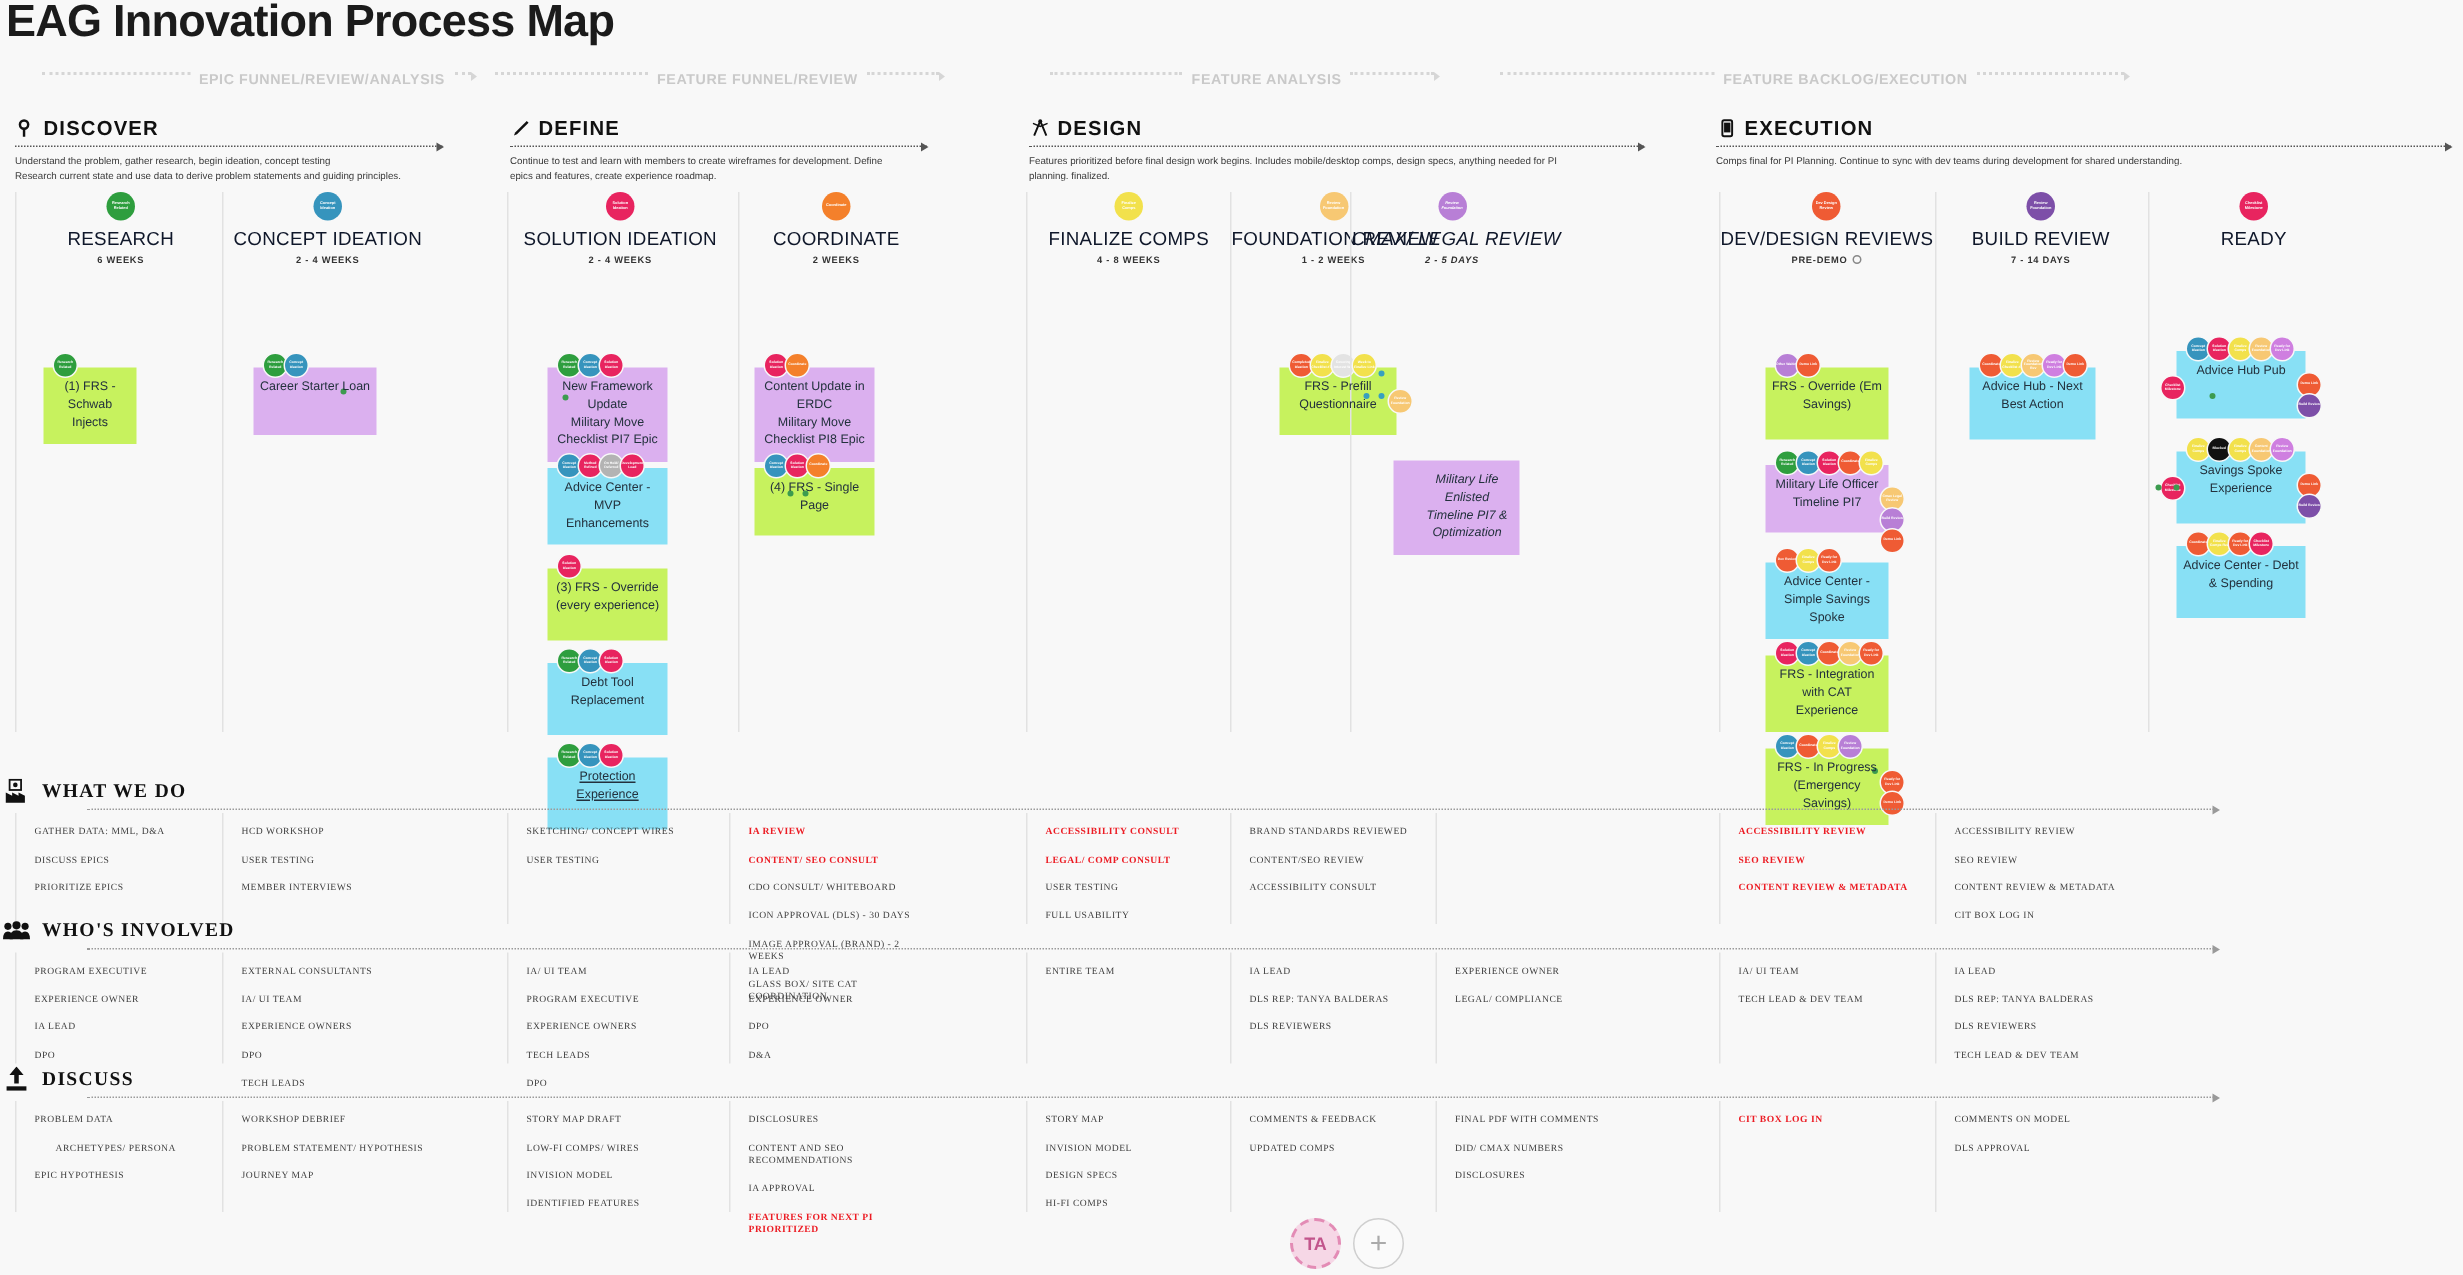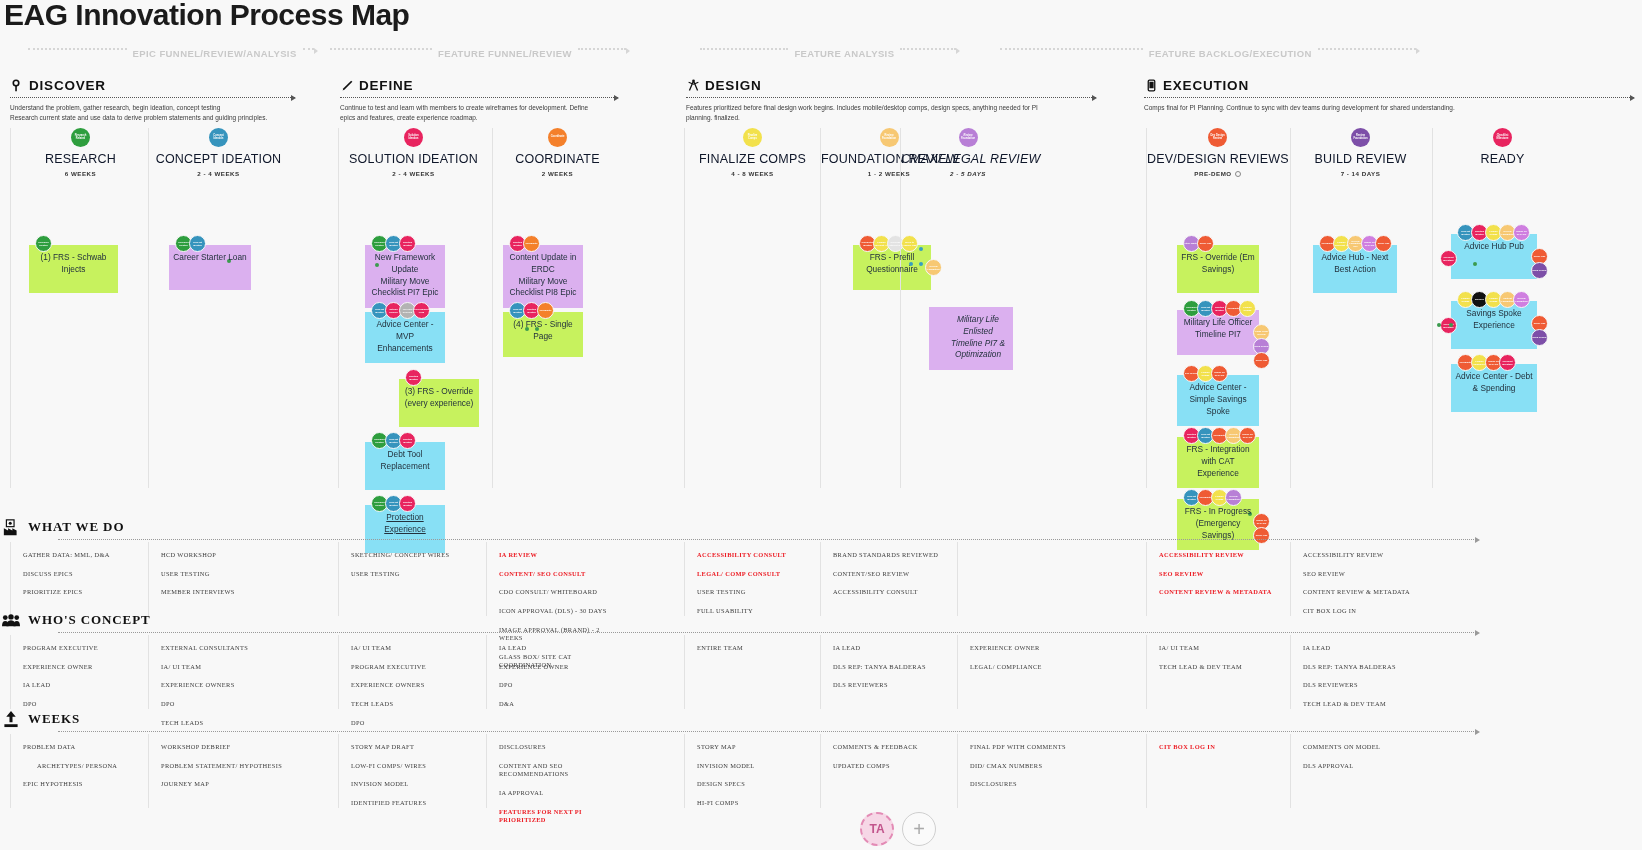--- a/index.html
+++ b/index.html
@@ -196,21 +196,21 @@
   <div id="columns">
       <div class="col" style="left: 10px; width: 140px;">
         <div class="col-head">
           <div class="col-chip" title="Research Related" style="background: rgb(46, 158, 62);">
             <span>Research Related</span>
           </div>
           <div class="col-title">RESEARCH</div>
           <div class="col-sub"><span>6 WEEKS</span></div>
         </div>
         <div class="cards">
-          <div class="card" style="position: absolute; top: 58px; left: 18px; width: 89px; min-height: 48px; background: rgb(199, 242, 94);">
+          <div class="card" style="position: absolute; top: 58px; left: 18px; width: 62px; min-height: 48px; background: rgb(199, 242, 94);">
             <div class="avatars">
               <div class="av" title="Research Related" style="background: rgb(46, 158, 62);">
                 <span>Research Related</span>
               </div>
             </div>
             <div style="white-space: pre-line; position: relative; z-index: 2;">(1) FRS - Schwab Injects</div>
           </div>
         </div>
       </div>
       <div class="col" style="left: 148px; width: 140px;">
@@ -271,21 +271,21 @@
               </div>
               <div class="av" title="On Hold/ Deferred" style="background: rgb(179, 179, 179);">
                 <span>On Hold/ Deferred</span>
               </div>
               <div class="av" title="Development Lead" style="background: rgb(232, 36, 95);">
                 <span>Development Lead</span>
               </div>
             </div>
             <div style="white-space: pre-line; position: relative; z-index: 2;">Advice Center - MVP Enhancements</div>
           </div>
-          <div class="card" style="position: absolute; top: 192px; left: 26px; width: 80px; min-height: 48px; background: rgb(199, 242, 94); margin-left: 34px;">
+          <div class="card" style="position: absolute; top: 192px; left: 26px; width: 80px; min-height: 48px; background: rgb(199, 242, 94);">
             <div class="avatars">
               <div class="av" title="Solution Ideation" style="background: rgb(232, 36, 95);">
                 <span>Solution Ideation</span>
               </div>
             </div>
             <div style="white-space: pre-line; position: relative; z-index: 2;">(3) FRS - Override (every experience)</div>
           </div>
           <div class="card" style="position: absolute; top: 255px; left: 26px; width: 80px; min-height: 48px; background: rgb(136, 224, 245);">
             <div class="avatars">
               <div class="av" title="Research Related" style="background: rgb(46, 158, 62);">
@@ -724,21 +724,21 @@
           <span class="sec-ico">
             <svg viewBox="0 0 22 16" width="18" height="15">
               <circle cx="4" cy="4.4" r="2.9" fill="#111"></circle>
               <circle cx="11" cy="3.6" r="3.3" fill="#111"></circle>
               <circle cx="18" cy="4.4" r="2.9" fill="#111"></circle>
               <path d="M0 15 Q0 8.6 4 8.6 Q8 8.6 8 15 Z" fill="#111"></path>
               <path d="M5.4 15 Q5.4 7.6 11 7.6 Q16.6 7.6 16.6 15 Z" fill="#111"></path>
               <path d="M14 15 Q14 8.6 18 8.6 Q22 8.6 22 15 Z" fill="#111"></path>
             </svg>
           </span>
-          <span class="sec-title">WHO'S CONCEPT</span>
+          <span class="sec-title">WHO'S INVOLVED</span>
         </div>
         <div class="sec-rule"></div>
         <div class="sec-body">
           <div class="sec-col" style="left: 10px; width: 160px;">
             <div class="sec-item">PROGRAM EXECUTIVE</div>
             <div class="sec-item">EXPERIENCE OWNER</div>
             <div class="sec-item">IA LEAD</div>
             <div class="sec-item">DPO</div>
           </div>
           <div class="sec-col" style="left: 148px; width: 190px;">
@@ -786,21 +786,21 @@
         </div>
       </div>
       <div class="section" style="top: 710px;">
         <div class="sec-head">
           <span class="sec-ico">
             <svg viewBox="0 0 16 18" width="16" height="17">
               <path d="M8 0 L13 6 L9.6 6 L9.6 12 L6.4 12 L6.4 6 L3 6 Z" fill="#111"></path>
               <rect x="1" y="14" width="14" height="3" fill="#111"></rect>
             </svg>
           </span>
-          <span class="sec-title">WEEKS</span>
+          <span class="sec-title">DISCUSS</span>
         </div>
         <div class="sec-rule"></div>
         <div class="sec-body">
           <div class="sec-col" style="left: 10px; width: 160px;">
             <div class="sec-item">PROBLEM DATA</div>
             <div class="sec-item indent">ARCHETYPES/ PERSONA</div>
             <div class="sec-item">EPIC HYPOTHESIS</div>
           </div>
           <div class="sec-col" style="left: 148px; width: 190px;">
             <div class="sec-item">WORKSHOP DEBRIEF</div>

